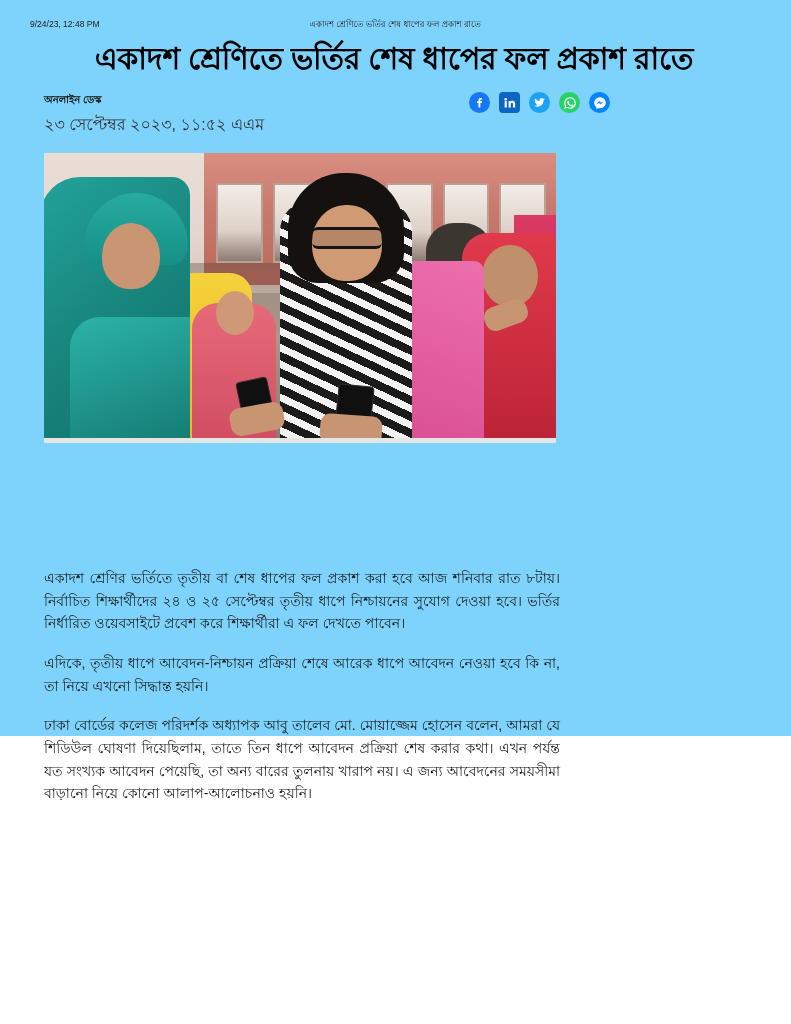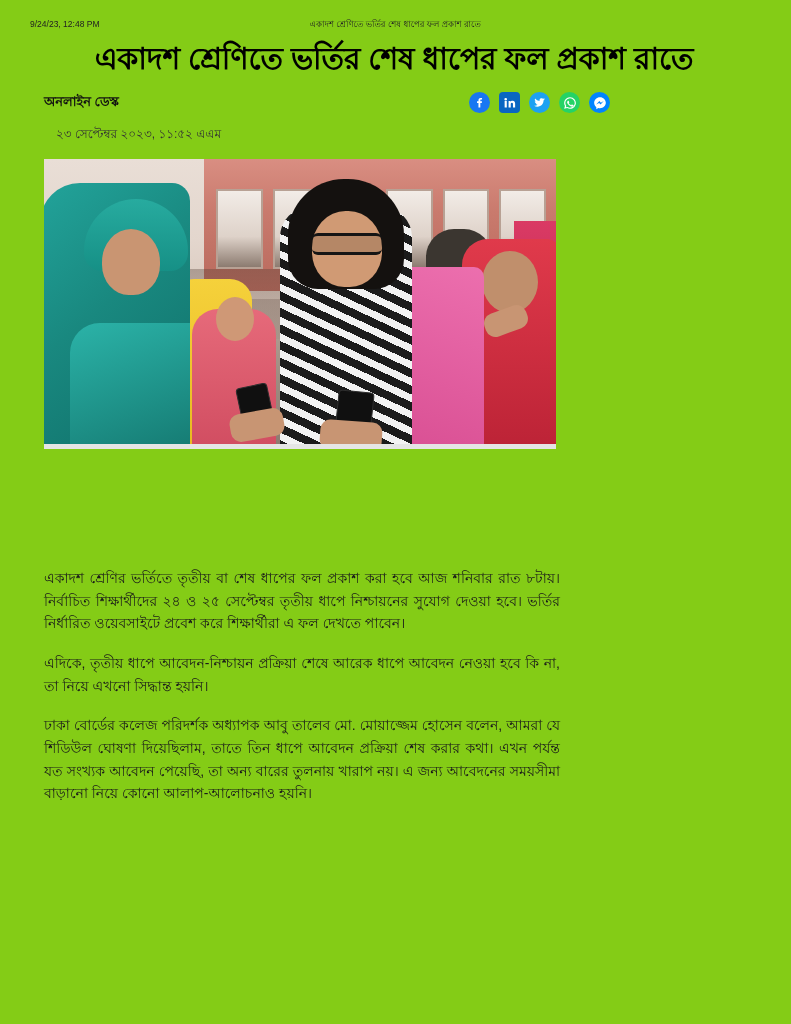--- a/index.html
+++ b/index.html
@@ -13,22 +13,22 @@
     position: relative;
     font-family: "Liberation Sans", sans-serif;
     color: #111111;
     overflow: hidden;
   }
 
   .page {
     position: absolute;
     left: 0; top: 0;
     width: 791px;
-    height: 1024px;
-    background: #84cc16;
+    height: 736px;
+    background: #7dd3fc;
   }
 
   
   .print-header {
     position: absolute;
     top: 18px;
     left: 30px;
     right: 30px;
     display: flex;
     align-items: baseline;
@@ -67,29 +67,29 @@
     width: 700px;
   }
 
   .byline-row {
     position: relative;
     width: 520px;
     min-height: 44px;
     margin-top: 12px;
   }
   .byline {
-    font-size: 13px;
+    font-size: 10px;
     font-weight: bold;
     color: #111;
     margin: 0 0 3px 0;
   }
   .timestamp {
-    font-size: 12px;
+    font-size: 16px;
     color: #333;
-    margin: 12px;
+    margin: 0;
   }
 
   
   .share-row {
     position: absolute;
     right: -46px;
     top: 0px;
     display: flex;
     gap: 9px;
     align-items: center;

